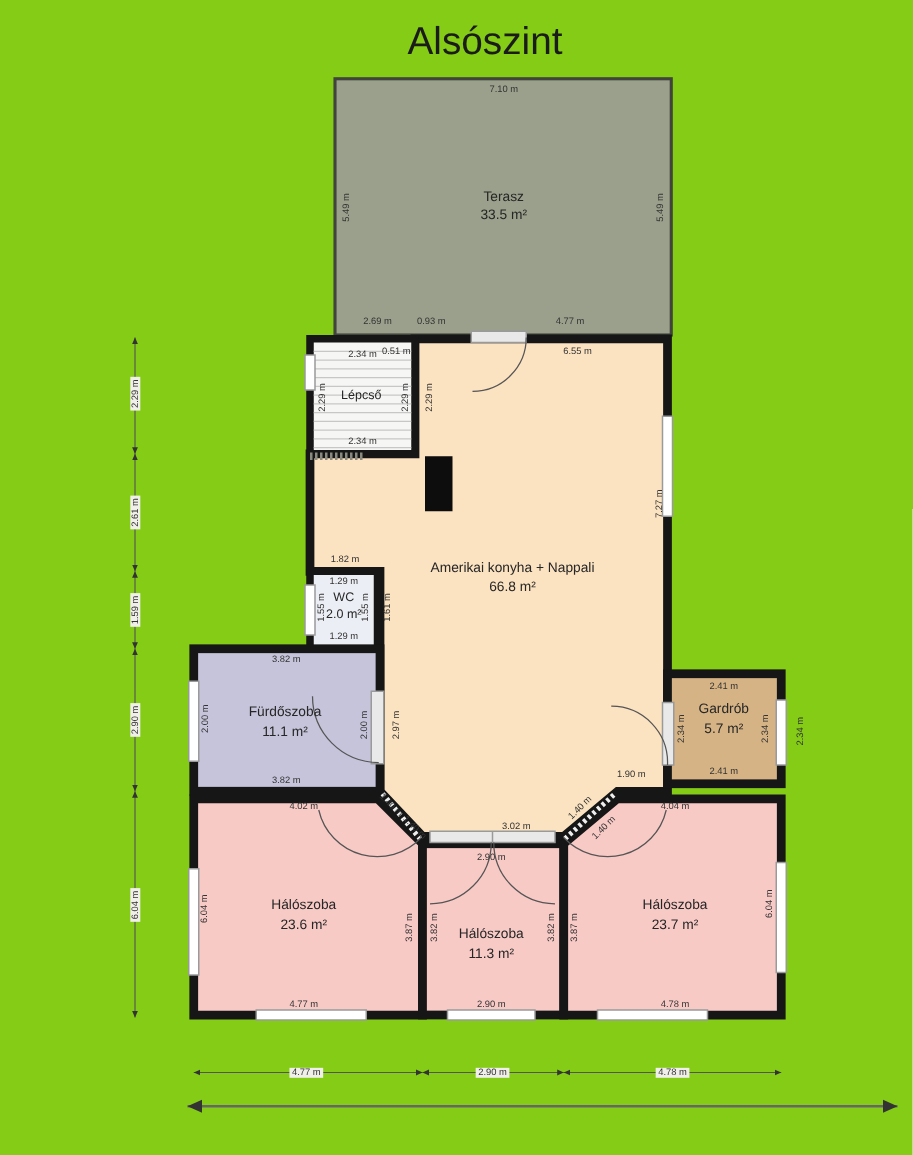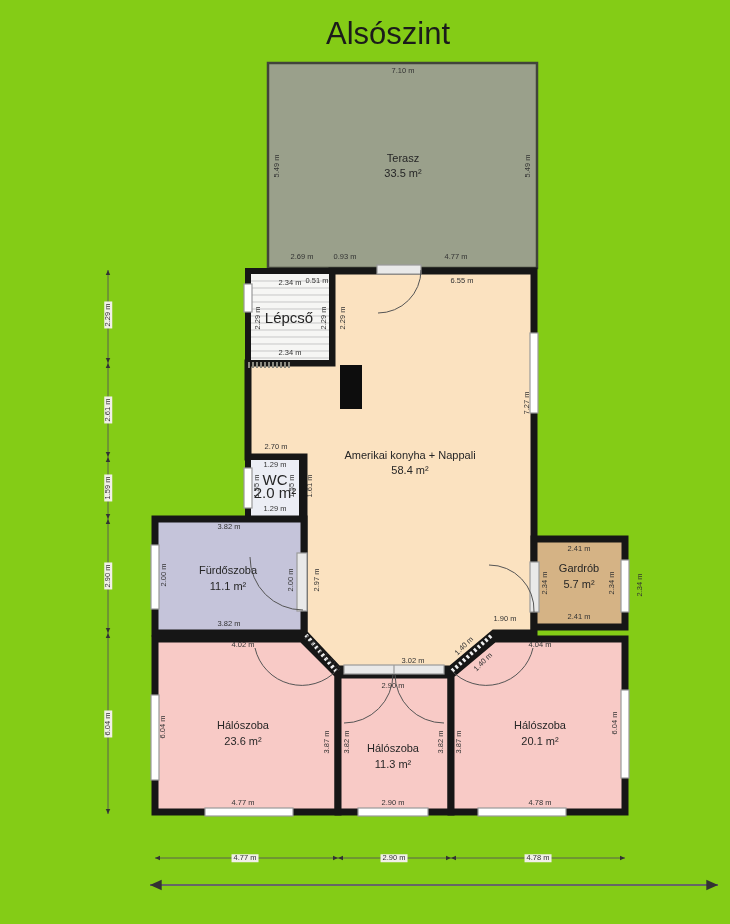--- a/index.html
+++ b/index.html
@@ -4,21 +4,21 @@
 <style>
   html,body{margin:0;padding:0;background:#f1efe9;}
   .plan{position:relative;width:730px;height:924px;background:#84cc16;
         font-family:"Liberation Sans",sans-serif;overflow:hidden;}
   .plan svg{position:absolute;left:0;top:0;}
   .lbl{position:absolute;transform:translate(-50%,-50%);color:#222;
        white-space:nowrap;line-height:1;}
   .title{font-size:31px;color:#1b1b1b;}
   .rname{font-size:11px;color:#262626;}
   .rarea{font-size:11px;color:#262626;}
-  .sm{font-size:15px;}
+  .sm{font-size:10px;}
   .dim{font-size:7.5px;color:#333;}
   .v{transform:translate(-50%,-50%) rotate(-90deg);}
   .d45{transform:translate(-50%,-50%) rotate(45deg);}
   .dm45{transform:translate(-50%,-50%) rotate(-45deg);}
   .onrail{background:#f1efe9;padding:0 2px;}
 </style>
 </head>
 <body>
 
 <div class="plan">
@@ -112,51 +112,51 @@
     </g>
     <line x1="150" y1="885" x2="718" y2="885" stroke="#666" stroke-width="2" marker-start="url(#arr)" marker-end="url(#arr)"></line>
   </svg>
 
   <div class="lbl title" style="left:388px;top:33px">Alsószint</div>
 
   <div class="lbl rname" style="left:403px;top:158px">Terasz</div>
   <div class="lbl rarea" style="left:403px;top:173px">33.5 m²</div>
   <div class="lbl rname sm" style="left:289px;top:317px">Lépcső</div>
   <div class="lbl rname" style="left:410px;top:455px">Amerikai konyha + Nappali</div>
-  <div class="lbl rarea" style="left:410px;top:470px">58.4 m²</div>
+  <div class="lbl rarea" style="left:410px;top:470px">66.8 m²</div>
   <div class="lbl rname sm" style="left:275px;top:479px">WC</div>
   <div class="lbl rarea sm" style="left:275px;top:492px">2.0 m²</div>
   <div class="lbl rname" style="left:228px;top:570px">Fürdőszoba</div>
   <div class="lbl rarea" style="left:228px;top:586px">11.1 m²</div>
   <div class="lbl rname" style="left:579px;top:568px">Gardrób</div>
   <div class="lbl rarea" style="left:579px;top:584px">5.7 m²</div>
   <div class="lbl rname" style="left:243px;top:725px">Hálószoba</div>
   <div class="lbl rarea" style="left:243px;top:741px">23.6 m²</div>
   <div class="lbl rname" style="left:393px;top:748px">Hálószoba</div>
   <div class="lbl rarea" style="left:393px;top:764px">11.3 m²</div>
   <div class="lbl rname" style="left:540px;top:725px">Hálószoba</div>
-  <div class="lbl rarea" style="left:540px;top:741px">20.1 m²</div>
+  <div class="lbl rarea" style="left:540px;top:741px">23.7 m²</div>
 
   <div class="lbl dim" style="left:403px;top:71px">7.10 m</div>
   <div class="lbl dim v" style="left:277px;top:166px">5.49 m</div>
   <div class="lbl dim v" style="left:528px;top:166px">5.49 m</div>
   <div class="lbl dim" style="left:302px;top:257px">2.69 m</div>
   <div class="lbl dim" style="left:345px;top:257px">0.93 m</div>
   <div class="lbl dim" style="left:456px;top:257px">4.77 m</div>
 
   <div class="lbl dim" style="left:290px;top:283px">2.34 m</div>
   <div class="lbl dim" style="left:290px;top:353px">2.34 m</div>
   <div class="lbl dim v" style="left:258px;top:318px">2.29 m</div>
   <div class="lbl dim v" style="left:324px;top:318px">2.29 m</div>
 
   <div class="lbl dim v" style="left:343px;top:318px">2.29 m</div>
   <div class="lbl dim" style="left:317px;top:281px">0.51 m</div>
   <div class="lbl dim" style="left:462px;top:281px">6.55 m</div>
   <div class="lbl dim v" style="left:527px;top:403px">7.27 m</div>
-  <div class="lbl dim" style="left:276px;top:447px">2.70 m</div>
+  <div class="lbl dim" style="left:276px;top:447px">1.82 m</div>
   <div class="lbl dim" style="left:505px;top:619px">1.90 m</div>
 
   <div class="lbl dim" style="left:275px;top:465px">1.29 m</div>
   <div class="lbl dim" style="left:275px;top:509px">1.29 m</div>
   <div class="lbl dim v" style="left:257px;top:486px">1.55 m</div>
   <div class="lbl dim v" style="left:292px;top:486px">1.55 m</div>
   <div class="lbl dim v" style="left:310px;top:486px">1.61 m</div>
 
   <div class="lbl dim" style="left:229px;top:527px">3.82 m</div>
   <div class="lbl dim" style="left:229px;top:624px">3.82 m</div>

